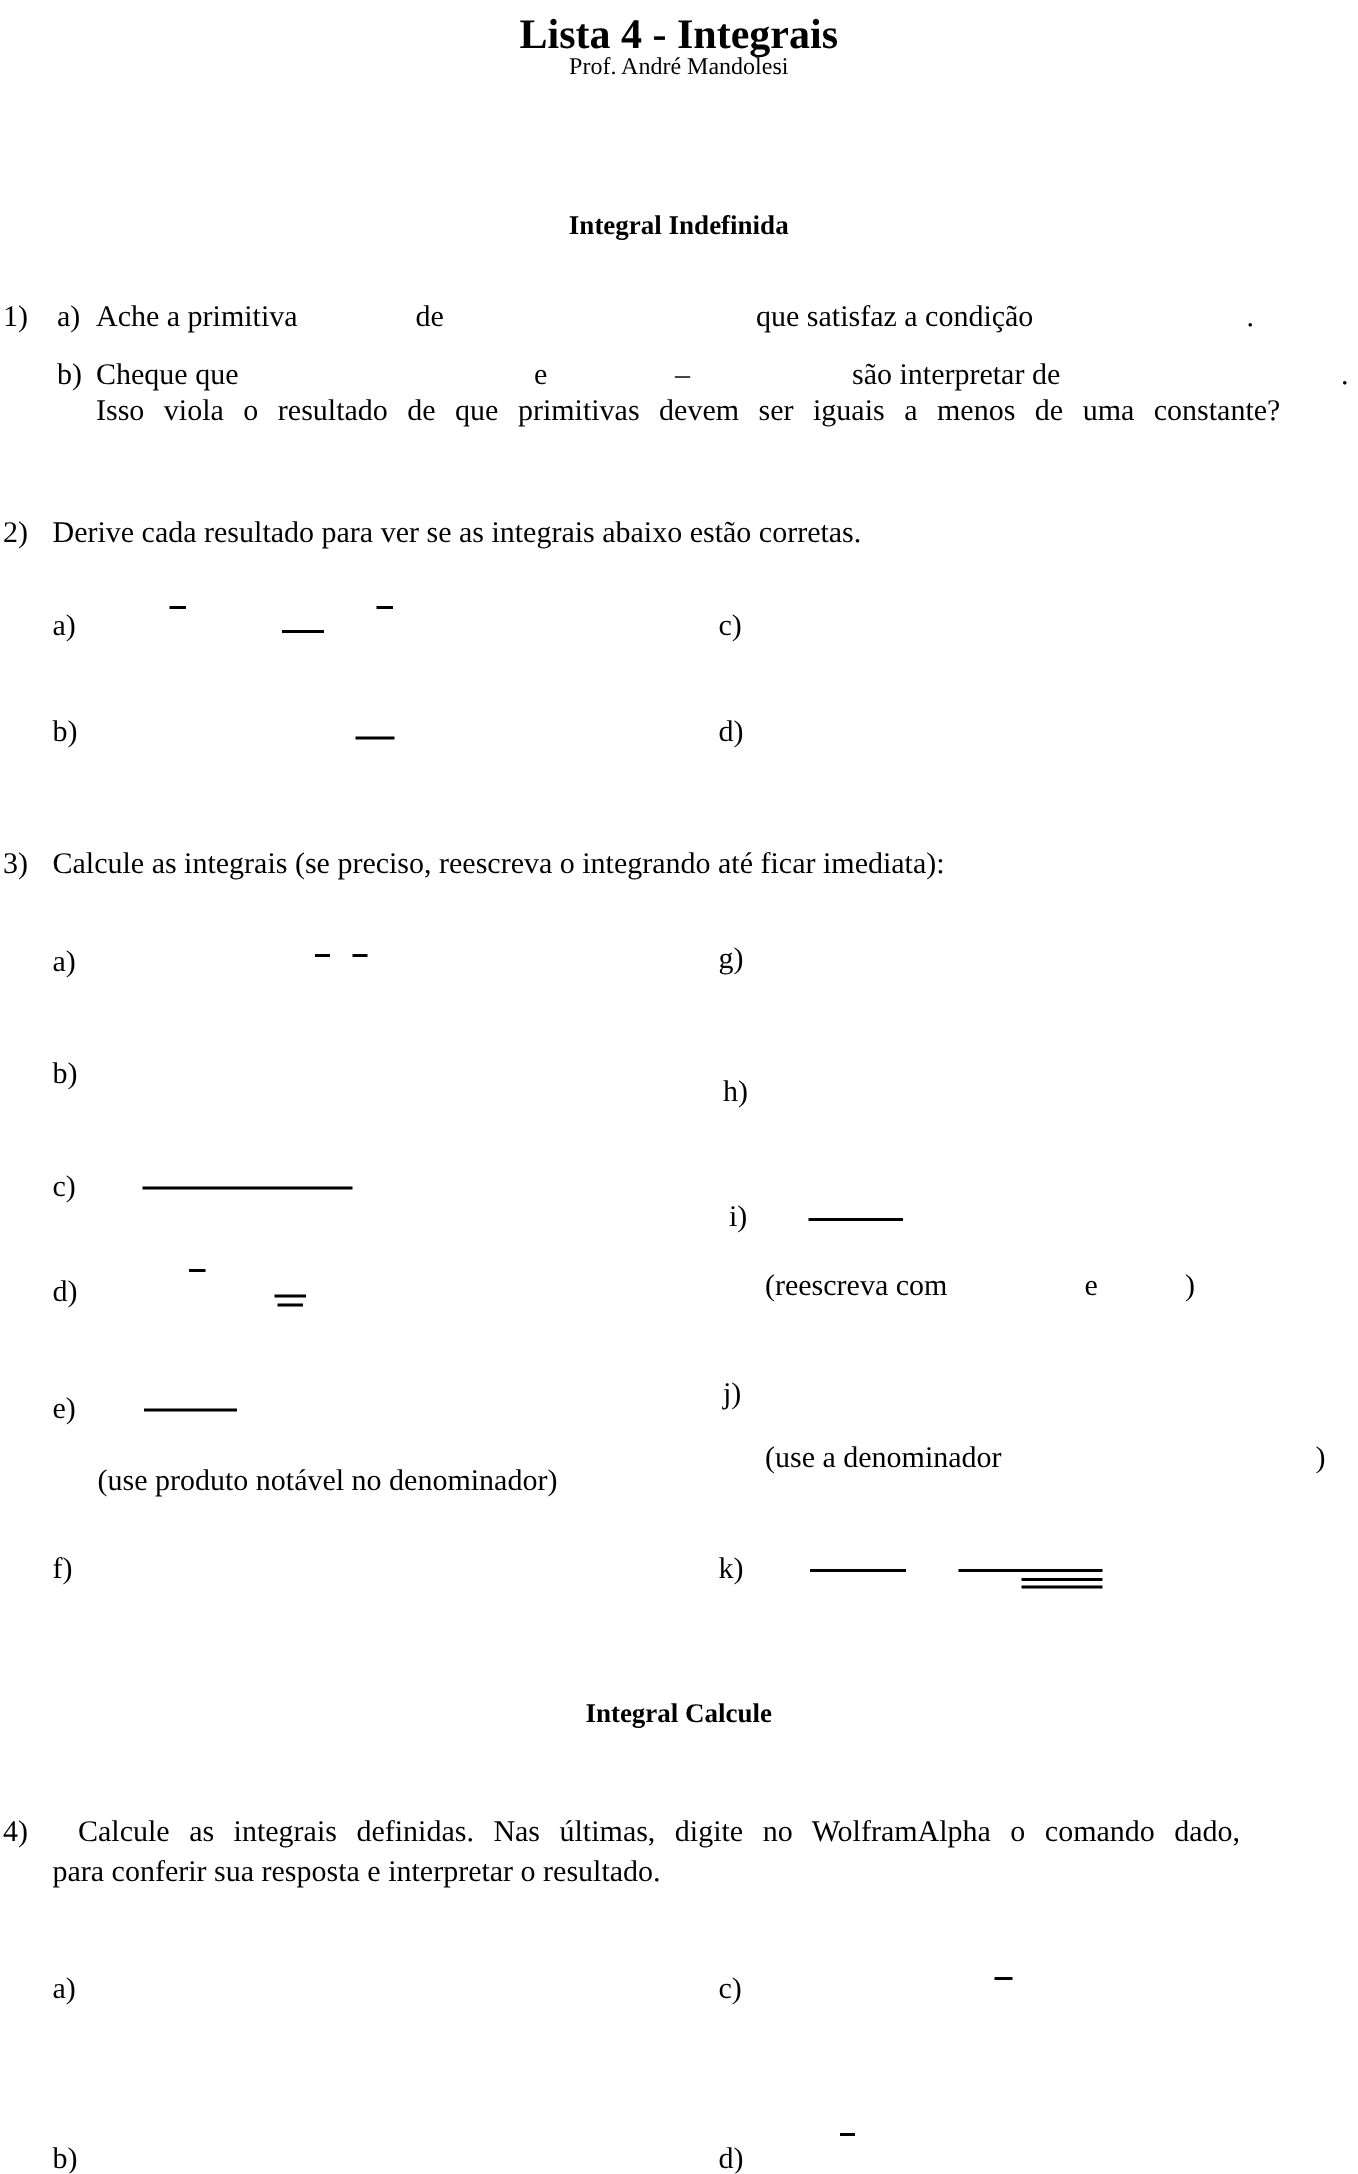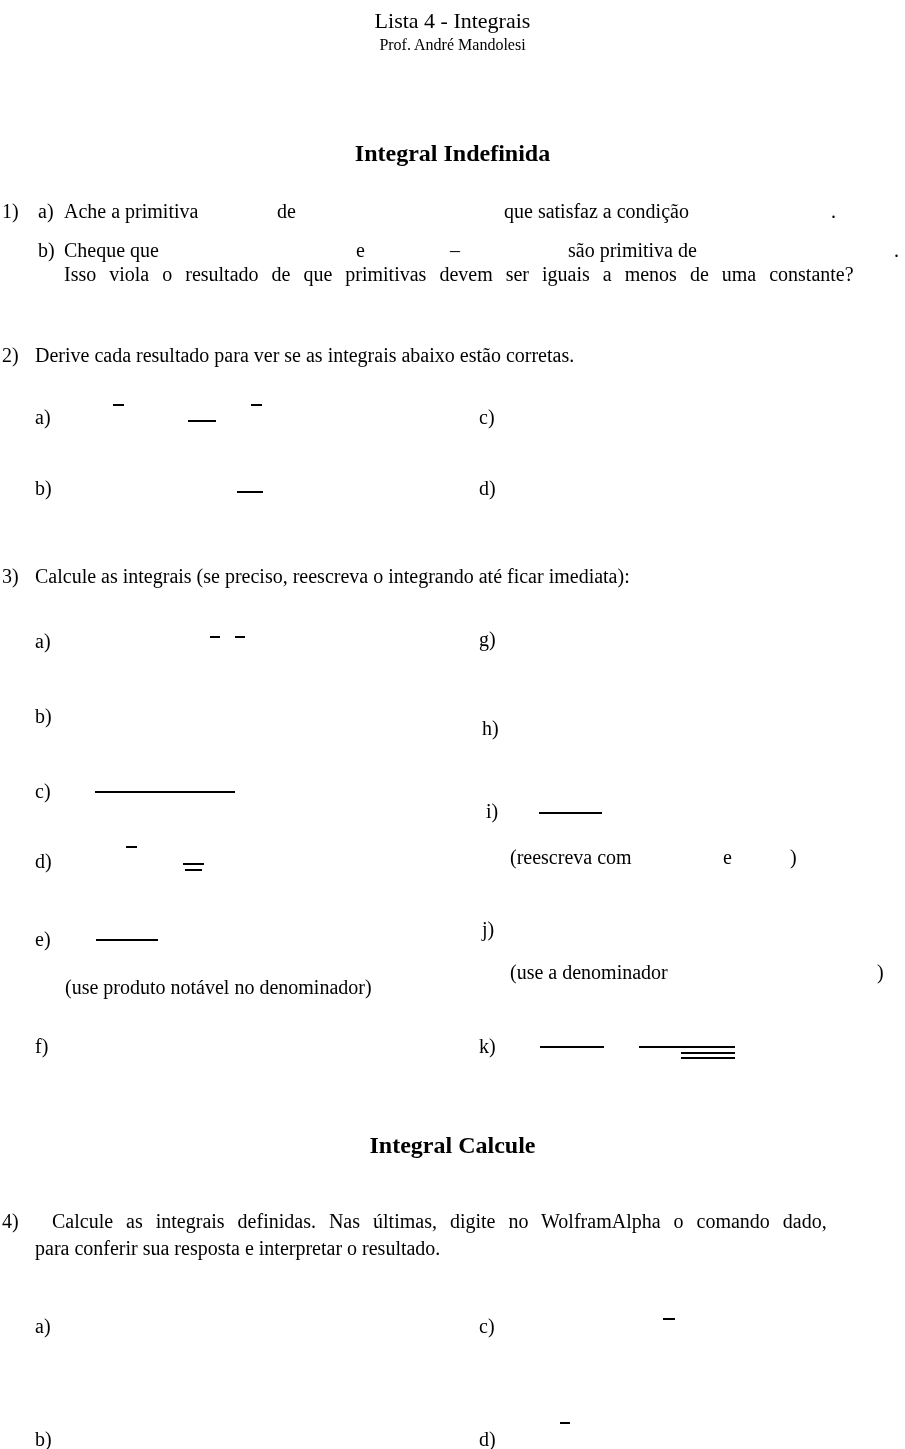--- a/index.html
+++ b/index.html
@@ -17,23 +17,23 @@
     position:absolute;
     font-size:20px;
     line-height:1.15;
     white-space:nowrap;
   }
   .center {
     left:0;
     width:905px;
     text-align:center;
   }
-  .title   { font-size:22px; font-weight:400; }
+  .title   { font-size:28px; font-weight:700; }
   .author  { font-size:16px; }
-  .heading { font-size:24px; font-weight:700;text-align:center; }
+  .heading { font-size:18px; font-weight:700;text-align:center; }
   .justified { word-spacing:8px; }
   .bar {
     position:absolute;
     height:1.5px;
     background:#000000;
   }
 </style>
 </head>
 <body>
 
@@ -48,21 +48,21 @@
   <span class="t" style="left:38px;top:200px">a)</span>
   <span class="t" style="left:64px;top:200px">Ache a primitiva</span>
   <span class="t" style="left:277px;top:200px">de</span>
   <span class="t" style="left:504px;top:200px">que satisfaz a condição</span>
   <span class="t" style="left:831px;top:200px">.</span>
 
   <span class="t" style="left:38px;top:239px">b)</span>
   <span class="t" style="left:64px;top:239px">Cheque que</span>
   <span class="t" style="left:356px;top:239px">e</span>
   <span class="t" style="left:450px;top:239px">–</span>
-  <span class="t" style="left:568px;top:239px">são primitiva de</span>
+  <span class="t" style="left:568px;top:239px">são interpretar de</span>
   <span class="t" style="left:894px;top:239px">.</span>
   <span class="t justified" style="left:64px;top:263px">Isso viola o resultado de que primitivas devem ser iguais a menos de uma constante?</span>
 
   <span class="t" style="left:2px;top:344px">2)</span>
   <span class="t" style="left:35px;top:344px">Derive cada resultado para ver se as integrais abaixo estão corretas.</span>
 
   <span class="t" style="left:35px;top:406px">a)</span>
   <div class="bar" style="left:113px;top:404px;width:11px"></div>
   <div class="bar" style="left:188px;top:420px;width:28px"></div>
   <div class="bar" style="left:251px;top:404px;width:11px"></div>

